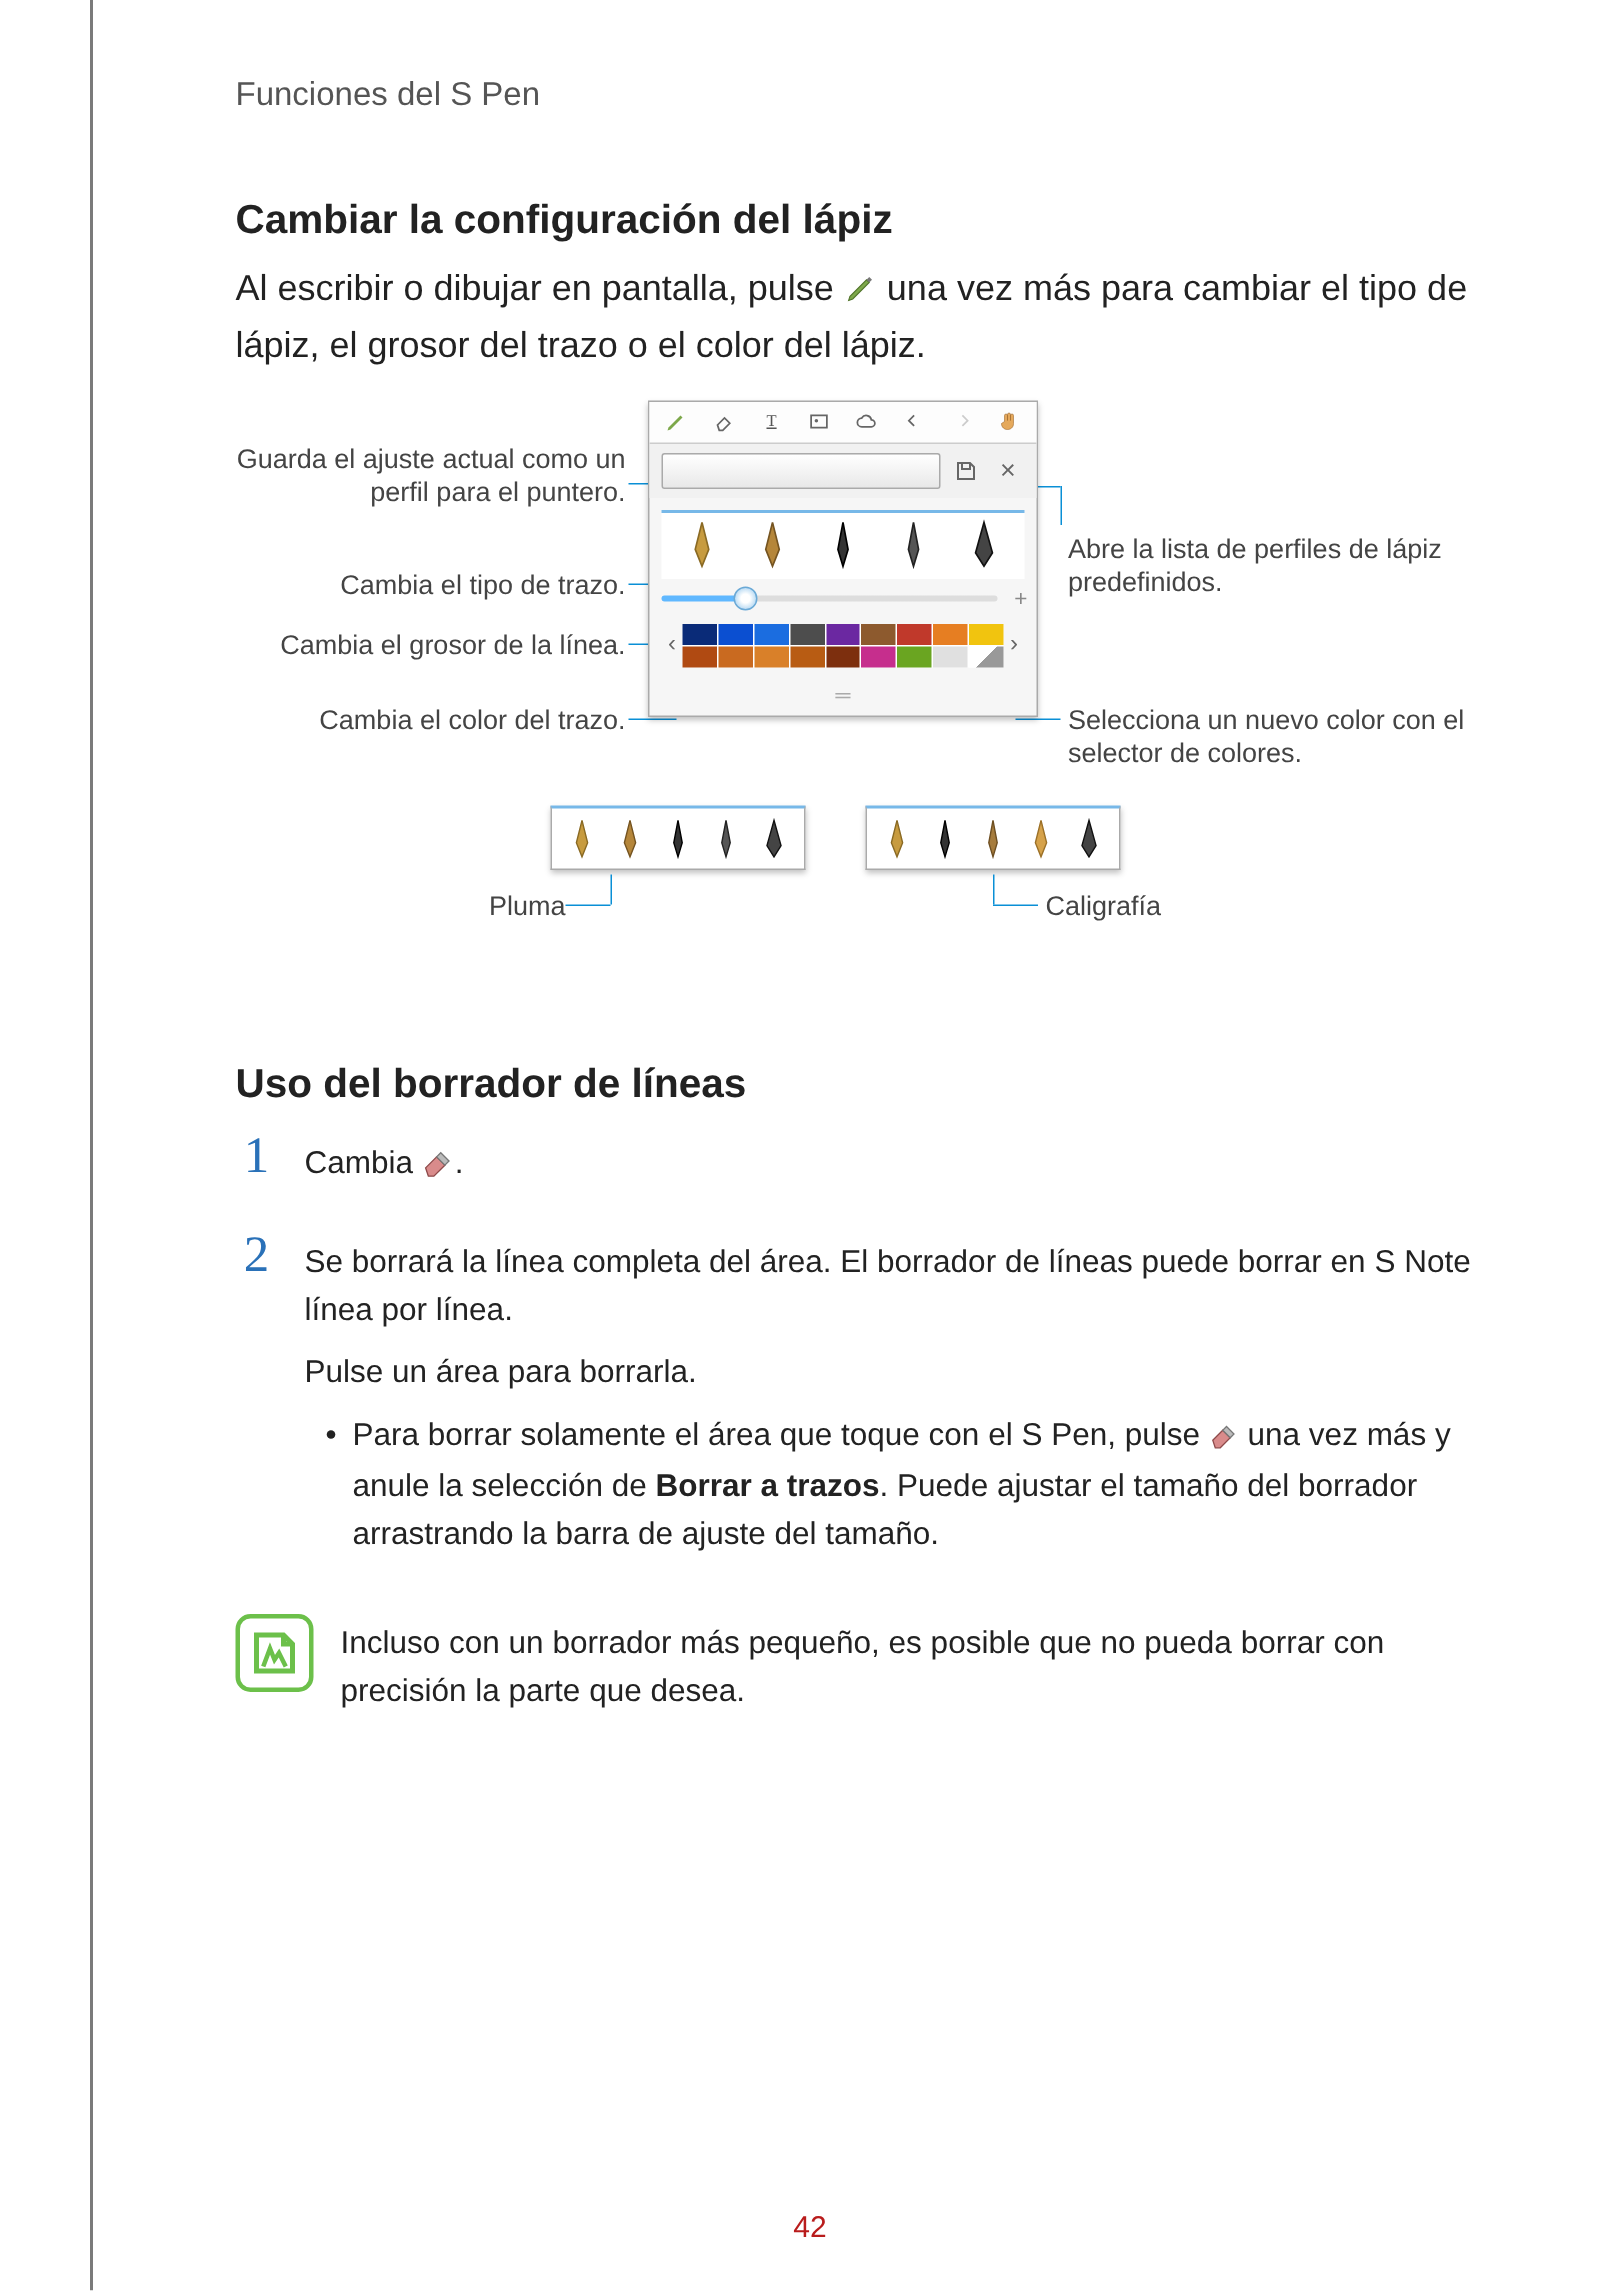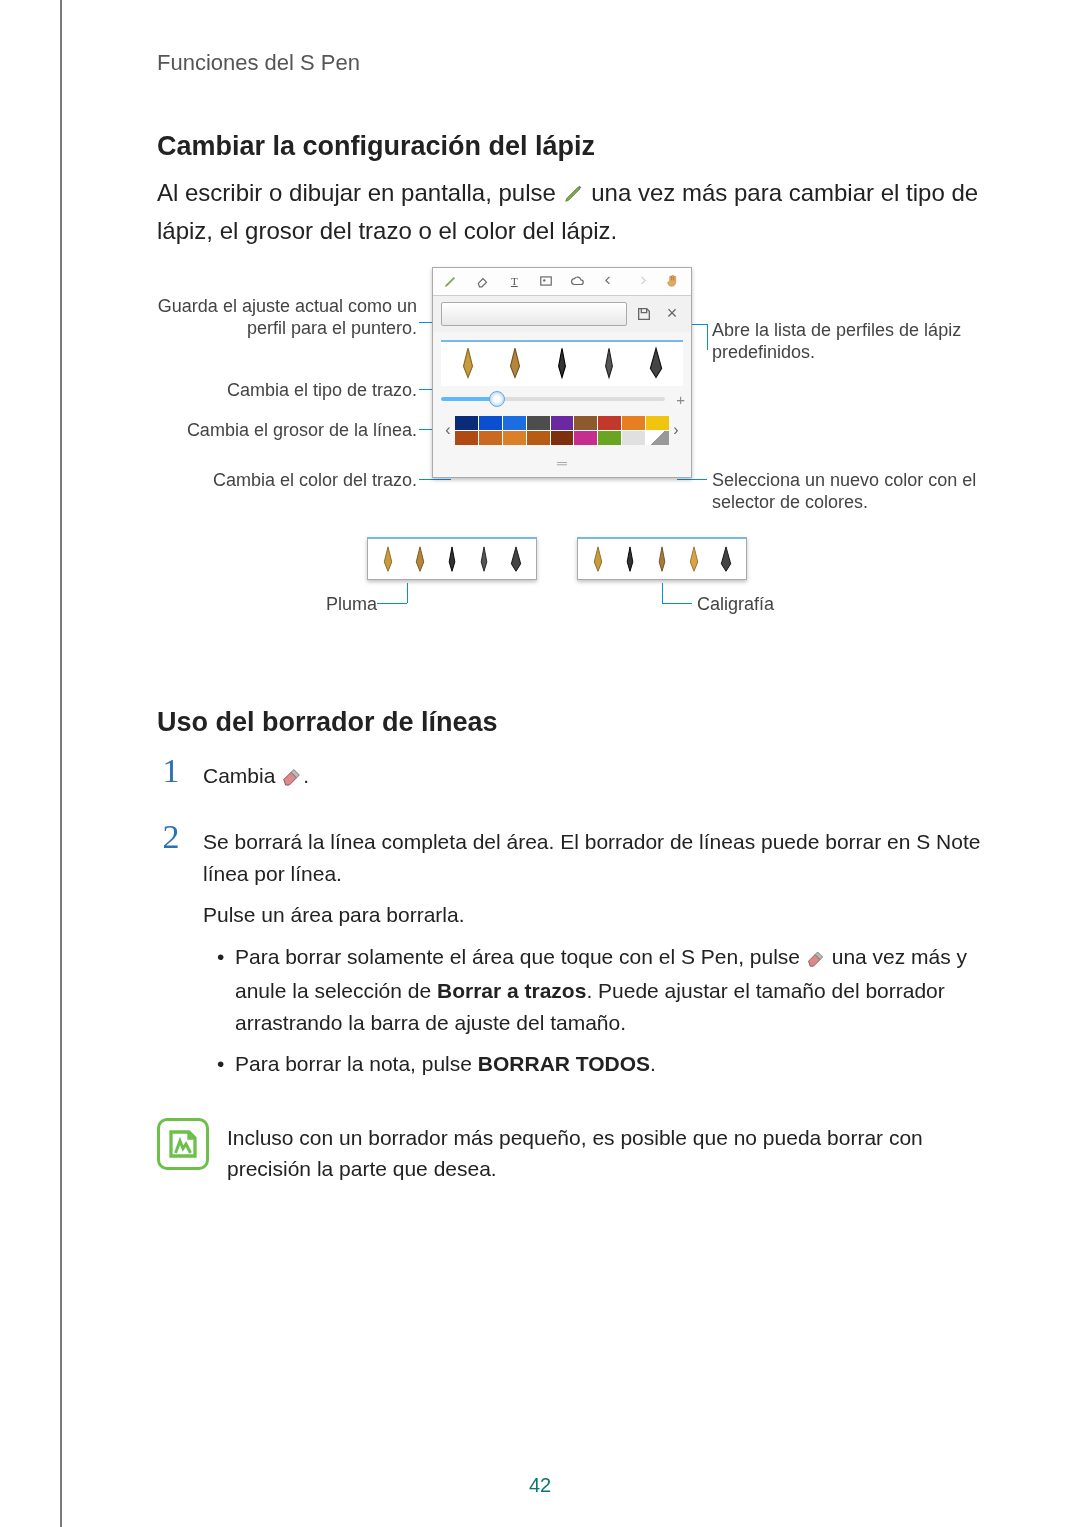--- a/index.html
+++ b/index.html
@@ -205,21 +205,21 @@
     border-radius:10px;
     display:flex; align-items:center; justify-content:center;
   }
   .note-body { font-size:21px; line-height:1.5; flex:1; padding-top:4px;}
   .page-num {
     position:absolute;
     bottom: 30px;
     left: 0; right:0;
     text-align:center;
     font-size:20px;
-    color:#0f766e;
+    color:#b91c1c;
   }
   .bold { font-weight:700; }
 </style>
 </head>
 <body>
 
 <div class="page">
   <div class="header">Funciones del S Pen</div>
 
   <h2 class="section">Cambiar la configuración del lápiz</h2>
@@ -241,21 +241,21 @@
 
     <div class="callout right-align" style="left:0; top:112px; width:260px;">Cambia el tipo de trazo.</div>
     <div class="leader" style="left:262px; top:122px; width:32px;"></div>
 
     <div class="callout right-align" style="left:0; top:152px; width:260px;">Cambia el grosor de la línea.</div>
     <div class="leader" style="left:262px; top:162px; width:32px;"></div>
 
     <div class="callout right-align" style="left:0; top:202px; width:260px;">Cambia el color del trazo.</div>
     <div class="leader" style="left:262px; top:212px; width:32px;"></div>
 
-    <div class="callout" style="left:555px; top:52px; width:280px;">Abre la lista de perfiles de lápiz predefinidos.</div>
+    <div class="callout" style="left:555px; top:88px; width:280px;">Abre la lista de perfiles de lápiz predefinidos.</div>
     <div class="leader" style="left:495px; top:57px; width:55px;"></div>
     <div class="leader v" style="left:550px; top:57px; height:26px;"></div>
 
     <div class="callout" style="left:555px; top:202px; width:290px;">Selecciona un nuevo color con el selector de colores.</div>
     <div class="leader" style="left:520px; top:212px; width:30px;"></div>
 
     <div class="panel">
       <div class="toolbar">
         <span class="tbicon">
             <svg width="16" height="16" viewBox="0 0 24 24">
@@ -422,23 +422,20 @@
           <li>
             <span>Para borrar solamente el área que toque con el S Pen, pulse </span>
             <span class="inline-icon">
               <svg width="20" height="20" viewBox="0 0 24 24">
                   <path d="M3 17l8-8 6 6-8 8H5z" fill="#d98b8b" stroke="#8e4a4a"></path>
                   <path d="M11 9l6 6 3-3-6-6z" fill="#bbb" stroke="#777"></path>
                 </svg>
             </span>
             <span> una vez más y anule la selección de </span><span class="bold">Borrar a trazos</span><span>. Puede ajustar el tamaño del borrador arrastrando la barra de ajuste del tamaño.</span>
           </li>
-          <li>
-            <span>Para borrar la nota, pulse </span><span class="bold">BORRAR TODOS</span><span>.</span>
-          </li>
         </ul>
       </div>
     </div>
   </div>
 
   <div class="note-row">
     <div class="note-icon">
       <svg width="36" height="36" viewBox="0 0 24 24">
           <path d="M4 4h12l4 4v12H4z" fill="none" stroke="#6cc04a" stroke-width="2.2"></path>
           <path d="M16 4v4h4" fill="none" stroke="#6cc04a" stroke-width="2.2"></path>

